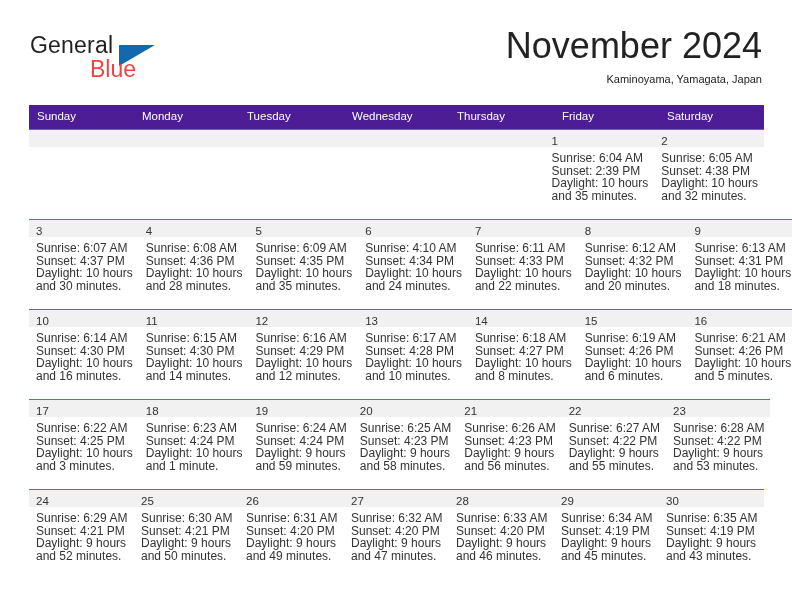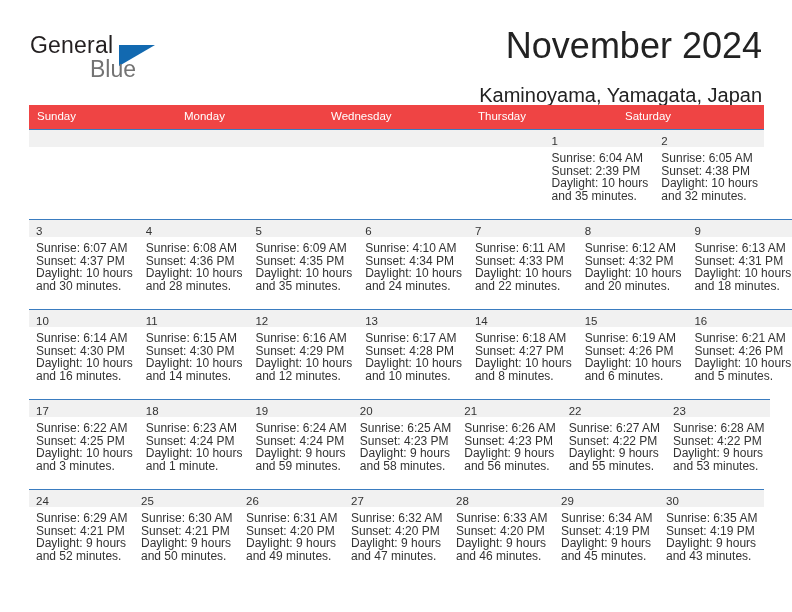--- a/index.html
+++ b/index.html
@@ -52,53 +52,53 @@
     width: 0;
     height: 0;
     border-left: 36px solid #1269b0;
     border-bottom: 21px solid transparent;
   }
   .brand-blue {
     position: absolute;
     left: 60px;
     top: 24px;
     font-size: 23px;
-    color: #737373;
+    color: #ef4444;
     font-family: "Liberation Sans", sans-serif;
   }
   .title-block {
     position: absolute;
     right: 0;
     top: 0;
     text-align: right;
   }
   .cal-title {
     font-size: 36px;
     color: #222222;
     line-height: 36px;
     white-space: nowrap;
   }
   .cal-subtitle {
-    font-size: 20px;
+    font-size: 11px;
     color: #222222;
     line-height: 22px;
-    margin-top: 20px;
+    margin-top: 4px;
     white-space: nowrap;
   }
 
   
   .calendar {
     position: absolute;
     left: 29px;
     top: 105px;
     width: 735px;
   }
   .weekday-row {
     display: flex;
-    background: #ef4444;
+    background: #4c1d95;
   }
   .weekday {
     flex: 1 1 0;
     box-sizing: border-box;
     padding: 4px 0 5px 8px;
     font-size: 11.5px;
     color: #ffffff;
     line-height: 15px;
     white-space: nowrap;
   }
@@ -155,22 +155,24 @@
       <div class="cal-subtitle">Kaminoyama, Yamagata, Japan</div>
     </div>
 
   </div>
 
   <div class="calendar">
 
     <div class="weekday-row">
       <div class="weekday">Sunday</div>
       <div class="weekday">Monday</div>
+      <div class="weekday">Tuesday</div>
       <div class="weekday">Wednesday</div>
       <div class="weekday">Thursday</div>
+      <div class="weekday">Friday</div>
       <div class="weekday">Saturday</div>
     </div>
 
     <div id="weeks-container">
         <div class="week-row">
           <div class="day-cell blank">
             <div class="daynum-band"><span class="daynum"></span></div>
           </div>
           <div class="day-cell blank">
             <div class="daynum-band"><span class="daynum"></span></div>

